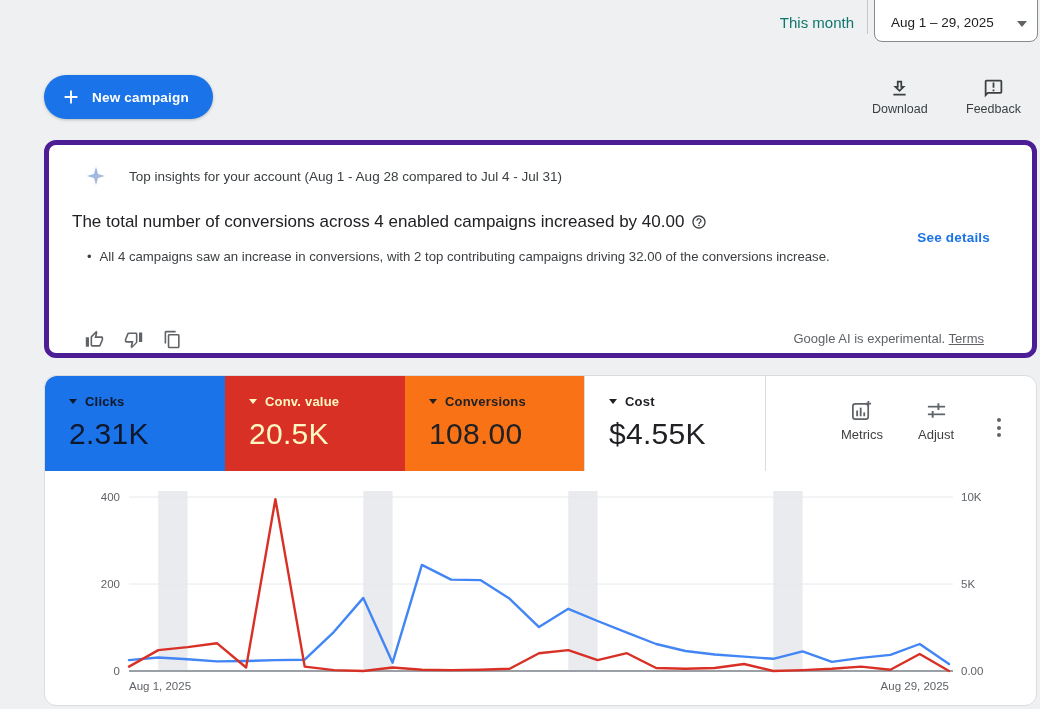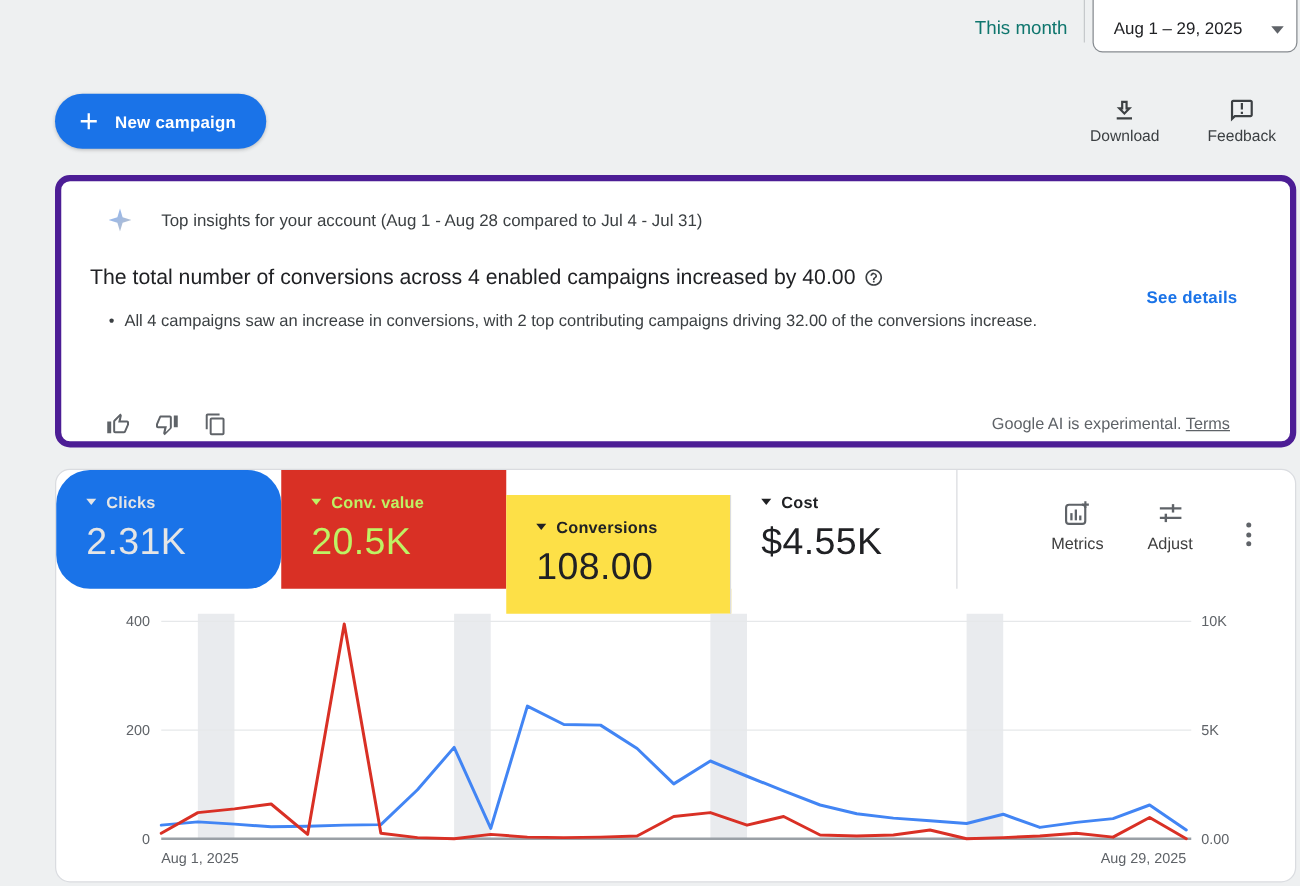--- a/index.html
+++ b/index.html
@@ -162,35 +162,35 @@
   </div>
 
   <div class="ai-note">
     <span>Google AI is experimental.</span>
     <a href="#" style="text-decoration:underline">Terms</a>
   </div>
 </div>
 
 <div class="abs metrics-panel">
 
-  <div class="metric-card card-0" style="background: rgb(26, 115, 232); color: #e5e5e5; border-radius: 27px;">
+  <div class="metric-card card-0" style="background: rgb(26, 115, 232); color: #0f172a;">
     <div class="m-label">
         <span class="tri"></span>
       <span>Clicks</span>
       </div>
     <div class="m-value">2.31K</div>
   </div>
-  <div class="metric-card card-1" style="background: rgb(217, 48, 37); color: #bef264;">
+  <div class="metric-card card-1" style="background: rgb(217, 48, 37); color: #fef9c3;">
     <div class="m-label">
         <span class="tri"></span>
       <span>Conv. value</span>
       </div>
     <div class="m-value">20.5K</div>
   </div>
-  <div class="metric-card card-2" style="background: #fde047; color: rgb(32, 33, 36); margin-top: 20px;">
+  <div class="metric-card card-2" style="background: #f97316; color: rgb(32, 33, 36);">
     <div class="m-label">
         <span class="tri"></span>
       <span>Conversions</span>
       </div>
     <div class="m-value">108.00</div>
   </div>
   <div class="metric-card card-3" style="background: rgb(255, 255, 255); color: rgb(32, 33, 36);">
     <div class="m-label">
         <span class="tri"></span>
       <span>Cost</span>

